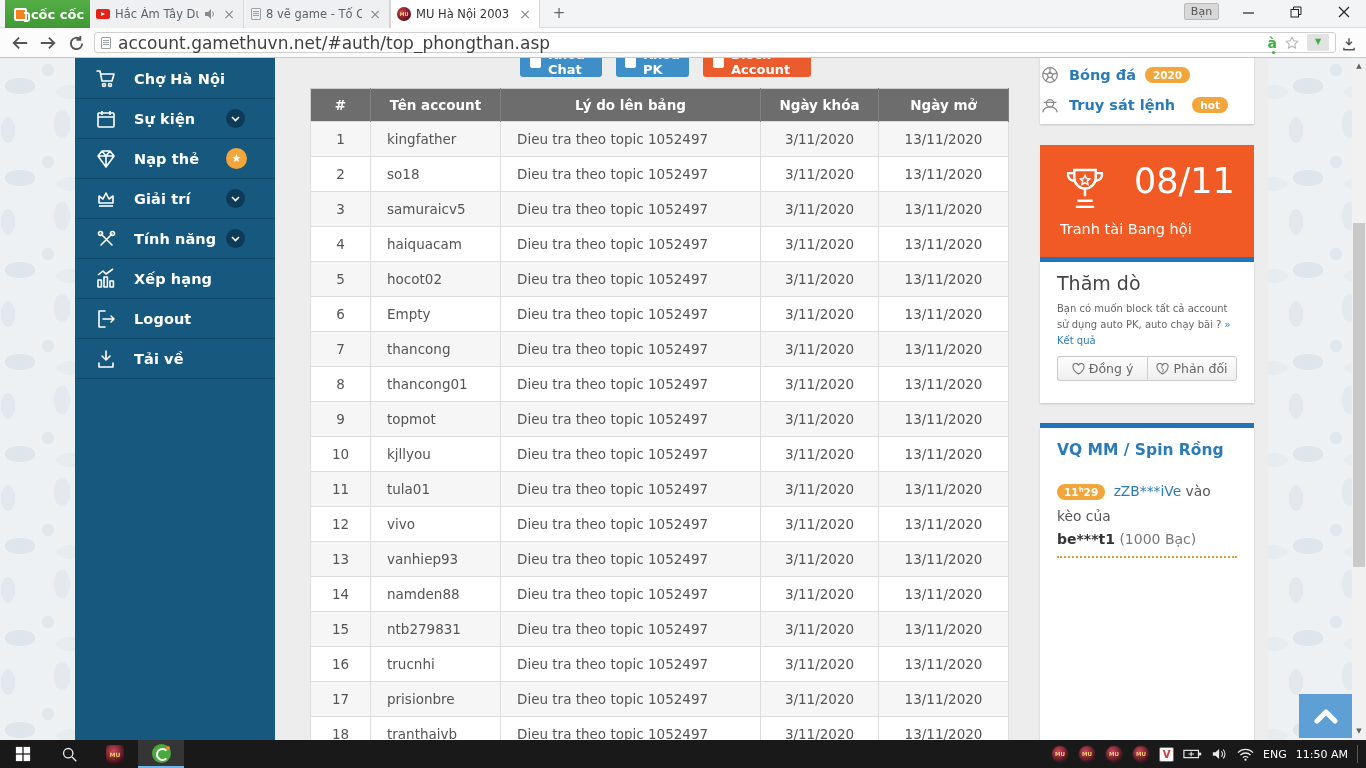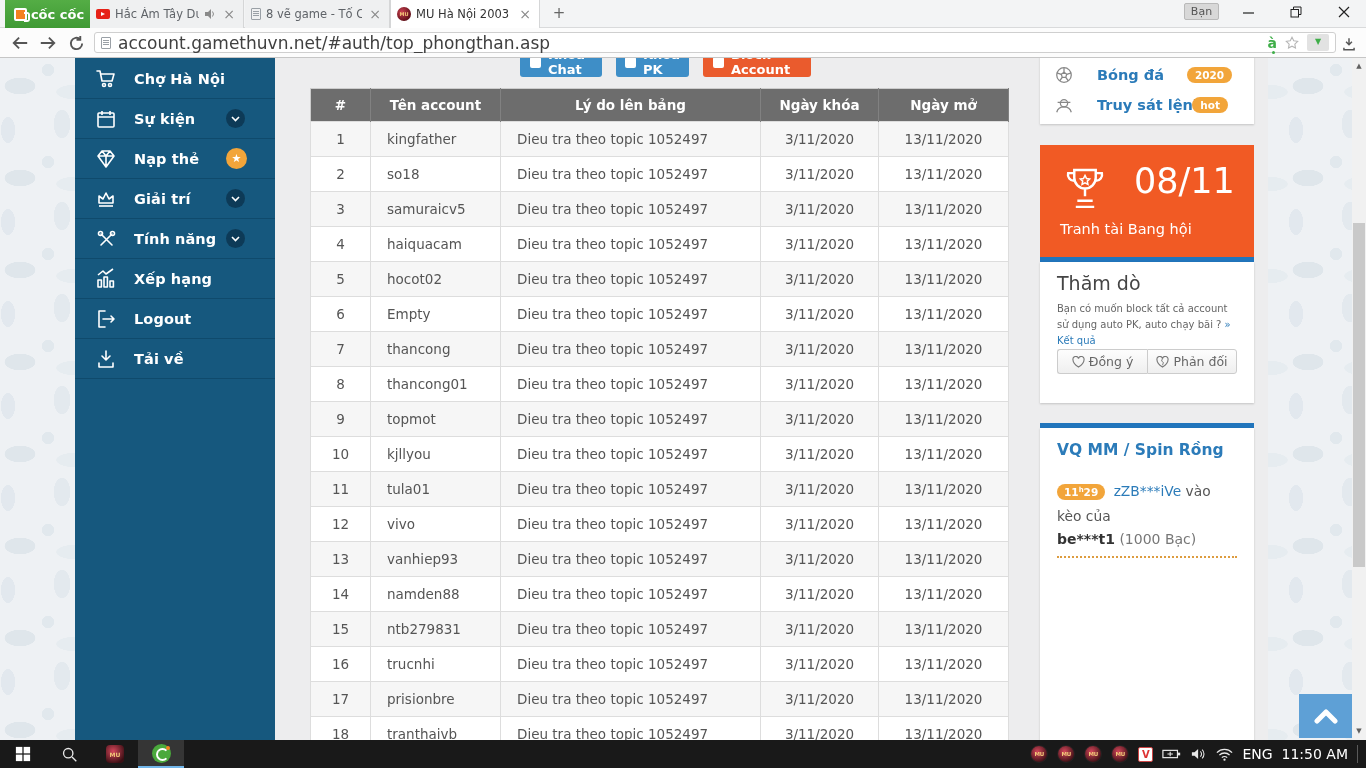--- a/index.html
+++ b/index.html
@@ -64,33 +64,33 @@
   table.blocklist{position:absolute;left:310px;top:30px;width:698px;border-collapse:collapse;table-layout:fixed;background:#fff;border:1px solid #ccc}
   table.blocklist th{background:#6d6d6d;color:#fff;font-size:13.5px;font-weight:700;height:33px;border-right:1px solid #818181}
   table.blocklist td{height:35px;font-size:13.5px;color:#555;border:1px solid #ddd;background:#fff;padding:0}
   table.blocklist tr:nth-child(odd) td{background:#f6f6f6}
   table.blocklist td:nth-child(1),table.blocklist td:nth-child(4),table.blocklist td:nth-child(5){text-align:center}
   table.blocklist td:nth-child(2),table.blocklist td:nth-child(3){padding-left:16px}
 
   
   .card{position:absolute;left:1040px;width:214px;background:#fff;box-shadow:0 1px 2px rgba(0,0,0,.18)}
   .qlinks{top:-16px;height:82px;padding-top:18px}
-  .qrow{position:relative;height:30px;display:flex;align-items:center;padding-left:14px;gap:23px}
+  .qrow{position:relative;height:30px;display:flex;align-items:center;gap:9px}
   .qrow .lbl{color:#2b7bb9;font-size:14.5px;font-weight:600}
   .pill{background:#f2a53a;color:#fff;font-size:10.5px;font-weight:700;border-radius:9px;padding:2px 8px;line-height:1.2}
   .qrow .pill.right{position:absolute;right:26px}
   .event{top:87px;height:112px;background:#f15a24;box-shadow:none;color:#fff}
   .event .date{position:absolute;left:94px;top:16px;font-size:35px;font-weight:400}
   .event .elbl{position:absolute;left:20px;top:76px;font-size:14.5px}
   .bluebar{position:absolute;left:1040px;width:214px;height:5px;background:#2175bc}
   .poll{top:204px;height:141px;padding:10px 17px}
   .poll h3{font-size:19px;font-weight:400;color:#444;margin-bottom:7px}
   .poll p{font-size:10px;color:#666;line-height:16px;width:180px}
   .poll a{color:#2b7bb9;text-decoration:none}
-  .pollbtns{display:flex;}
+  .pollbtns{display:flex;margin-top:7px}
   .pbtn{width:90px;height:25px;border:1px solid #ccc;background:linear-gradient(#fdfdfd,#efefef);font-size:12.5px;color:#666;display:flex;align-items:center;justify-content:center;gap:4px}
   .pbtn:first-child{border-radius:3px 0 0 3px;border-right:none}
   .pbtn:last-child{border-radius:0 3px 3px 0}
   .vq{top:370px;height:312px;padding:13px 17px}
   .vq h3{font-size:15.5px;font-weight:600;color:#2b7bb9;margin-bottom:18px}
   .vq .line1{font-size:13.8px;color:#555;line-height:24px}
   .vq .line1 a{color:#2b7bb9;text-decoration:none}
   .vq .tpill{background:#f2a53a;color:#fff;font-size:10.5px;font-weight:700;border-radius:9px;padding:2px 7px;margin-right:4px}
   .vq .tpill sup{font-size:7px}
   .vq .line2{font-size:14px;color:#777;margin-top:3px;border-bottom:2px dotted #dd9c3f;padding-bottom:9px}
@@ -106,21 +106,21 @@
   .taskbar{position:absolute;left:0;top:740px;width:1366px;height:28px;background:#191919;display:flex;align-items:center;color:#fff}
   .ttile{width:46px;height:28px;display:flex;align-items:center;justify-content:center;flex:none}
   .ttile.active{background:#353535;border-bottom:2px solid #71b6ea}
   .cc-circle{width:19px;height:19px;border-radius:50%;background:#4aa93c;position:relative}
   .cc-circle:after{content:"";position:absolute;left:4px;top:4px;width:9px;height:9px;border:2px solid #fff;border-radius:50%;border-right-color:transparent}
   .cc-circle:before{content:"";position:absolute;right:1px;top:2px;width:4px;height:4px;background:#f58220;border-radius:50%}
   .mu-app{width:18px;height:18px;border-radius:4px;background:radial-gradient(circle at 40% 35%,#d4465a,#3b0f14 78%);display:flex;align-items:center;justify-content:center;color:#f3c979;font-size:6px;font-weight:700}
   .tray{margin-left:auto;display:flex;align-items:center;gap:9px;padding-right:8px}
   .mu-dot{width:18px;height:18px;border-radius:50%;background:radial-gradient(circle at 40% 35%,#d4465a,#3b0f14 78%);border:1px solid #222;display:flex;align-items:center;justify-content:center;color:#f3c979;font-size:5.5px;font-weight:700}
   .v-ico{width:15px;height:15px;background:#fff;border:1px solid #c44;border-radius:2px;color:#d33;font-size:10px;font-weight:700;text-align:center;line-height:13px}
-  .tray .txt{font-size:14px}
+  .tray .txt{font-size:11px}
   .tray-div{width:1px;height:18px;background:#5a5a5a}
 </style>
 </head>
 <body>
 
 <div class="chrome">
   <div class="tabstrip">
     <div class="coccoc-logo">
       <span class="mug"></span>
       <span>cốc cốc</span>

